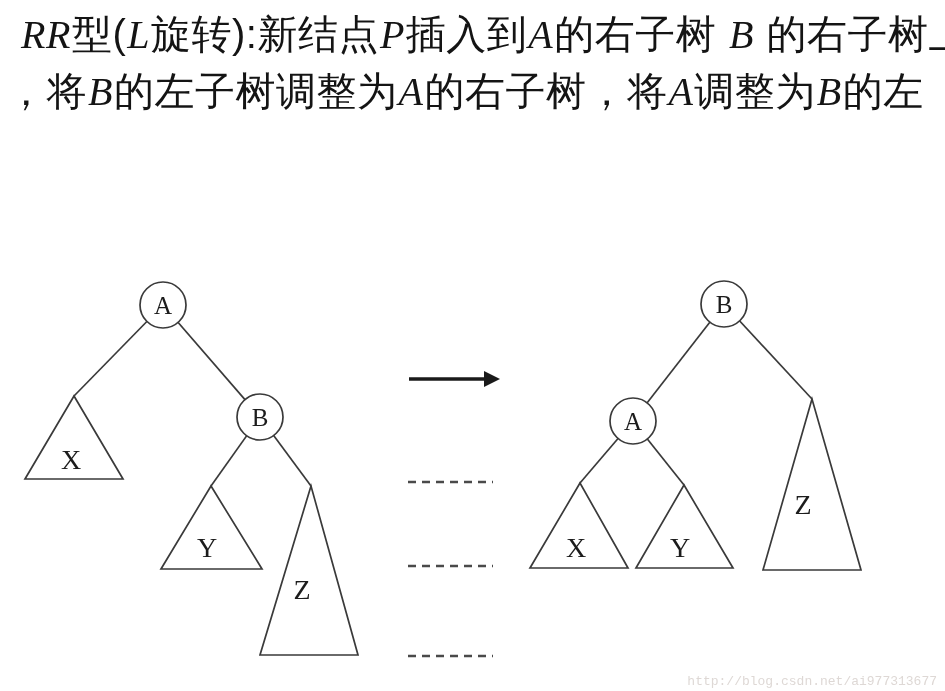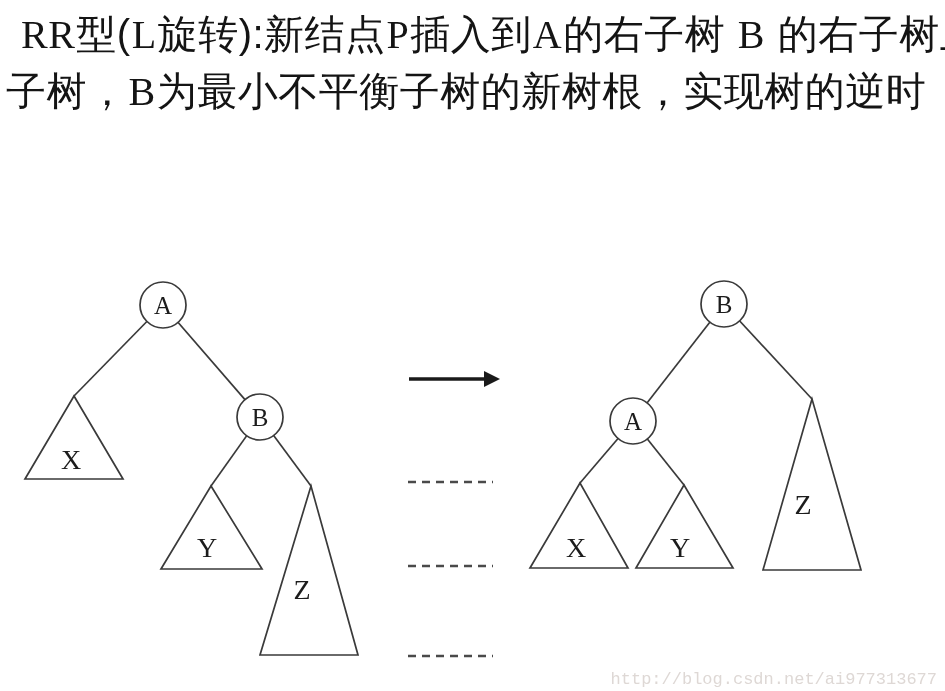--- a/index.html
+++ b/index.html
@@ -25,20 +25,21 @@
     letter-spacing: 0.5px;
   }
   .tline {
     white-space: nowrap;
   }
   .tline:first-child {
     padding-left: 14px;
   }
   .var {
     font-family: "Liberation Serif", serif;
+    font-style: italic;
     padding: 0 1px;
   }
   .diagram-wrap {
     position: absolute;
     top: 260px;
     left: 0;
     width: 945px;
     height: 431px;
   }
   svg {
@@ -83,32 +84,32 @@
   .dash-line {
     stroke: #4a4a4a;
     stroke-width: 2.6;
     stroke-dasharray: 8 6;
   }
   .watermark {
     position: absolute;
     right: 8px;
     bottom: 2px;
     font-family: "Liberation Mono", monospace;
-    font-size: 17px;
+    font-size: 13px;
     letter-spacing: 0px;
     color: #ded8d5;
     white-space: nowrap;
   }
 </style>
 </head>
 <body>
 
 <div class="text-block">
     <div class="tline"><span class="var">RR</span><span>型(</span><span class="var">L</span><span>旋转):新结点</span><span class="var">P</span><span>插入到</span><span class="var">A</span><span>的右子树 </span><span class="var">B</span><span> 的右子树上</span></div>
-    <div class="tline"><span>子树，</span><span class="var">B</span><span>为最小不平衡子树的新树根，实现树的逆时</span></div>
+    <div class="tline"><span>，将</span><span class="var">B</span><span>的左子树调整为</span><span class="var">A</span><span>的右子树，将</span><span class="var">A</span><span>调整为</span><span class="var">B</span><span>的左</span></div>
   </div>
 
 <div class="diagram-wrap">
   <svg width="945" height="431" viewBox="0 0 945 431">
 
     <g>
       <line class="tree-line" x1="163" y1="45" x2="74" y2="136"></line>
       <line class="tree-line" x1="163" y1="45" x2="260" y2="157"></line>
       <line class="tree-line" x1="260" y1="157" x2="211" y2="226"></line>
       <line class="tree-line" x1="260" y1="157" x2="311" y2="226"></line>

